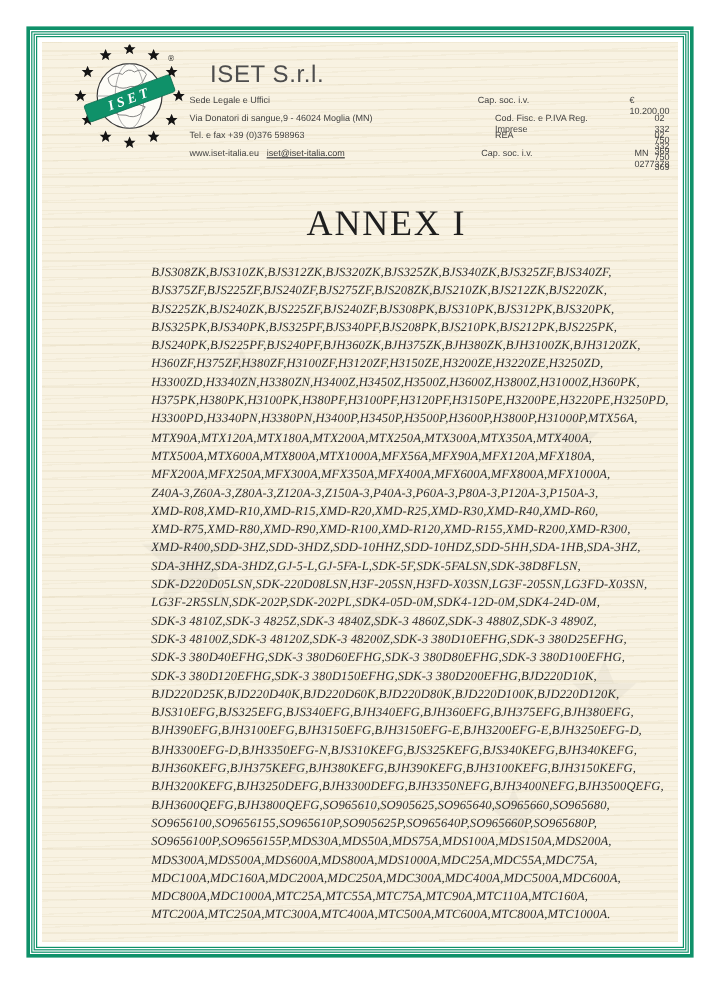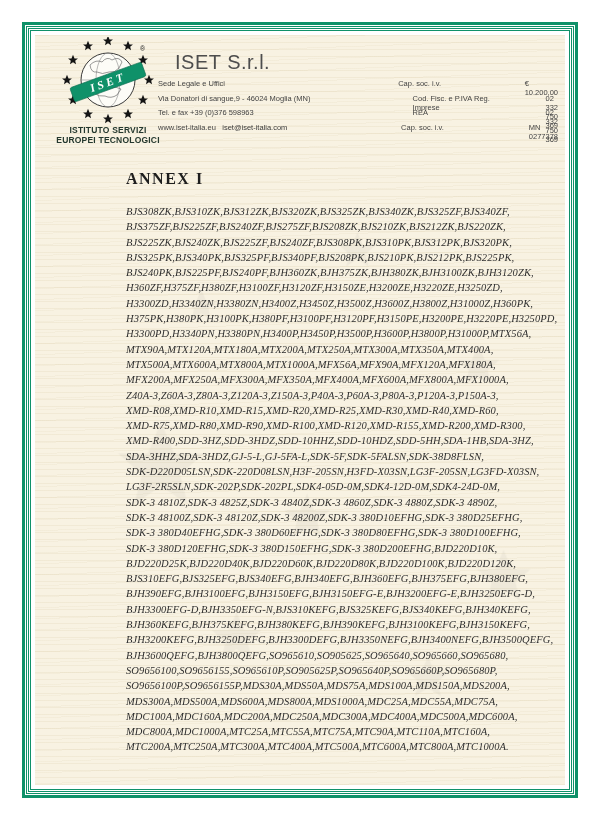--- a/index.html
+++ b/index.html
@@ -27,25 +27,25 @@
   .logo-block svg { display:block; margin:0 auto; }
   .org-name { font-size:8.5px; font-weight:bold; color:#24382e; line-height:10px; letter-spacing:.2px; }
 
   .company-name { position:absolute; left:140px; top:16px; font-size:20px; color:#4d4d4d; letter-spacing:.5px; }
 
   .info-grid { position:absolute; left:123px; top:44px; width:400px; font-size:7.5px; color:#444; }
   .info-row { display:flex; height:14.7px; align-items:flex-start; }
   .cell-addr { width:228px; }
   .cell-label { width:103px;margin-left:40px; }
   .cell-value { flex:1;margin-left:36px; }
-  .email-link { color:#3a3a3a; }
+  .email-link { text-decoration:underline; color:#3a3a3a; }
 
   
   .annex { position:absolute; left:91px; top:135px; width:392px; }
-  .annex-title { text-align:left; font-family:"Liberation Serif", serif; font-size:16px; letter-spacing:1.5px; color:#1e1e1e;font-weight:bold; }
+  .annex-title { text-align:center; font-family:"Liberation Serif", serif; font-size:30px; letter-spacing:1.5px; color:#1e1e1e; }
   .codes {
     margin-top:16px; font-family:"Liberation Serif", serif; font-size:10.5px;
     line-height:15.3px; color:#2e2e2e; white-space:pre; letter-spacing:.1px;font-style:italic;
   }
 </style>
 </head>
 <body>
 
 <div class="page">
   <div class="f1">
@@ -99,24 +99,20 @@
               <path d="M34,28 q6,-6 12,-3 q5,-6 10,-2 q7,-4 10,2 l-3,6 q-4,5 -10,4 q-7,3 -12,0 q-6,1 -7,-7 z" fill="none" stroke="#6f6f6f" stroke-width="0.7"></path>
               <path d="M38,56 q5,4 11,3 q6,3 12,-1 l4,-6 q-5,-3 -10,-1 q-6,-2 -11,1 z" fill="none" stroke="#6f6f6f" stroke-width="0.7"></path>
 
               <g transform="translate(52,45) rotate(-20)">
                 <rect x="-38" y="-7.5" width="76" height="15" rx="2" fill="#0f9169" stroke="#0b6b4e" stroke-width="0.6"></rect>
                 <text x="0" y="4" text-anchor="middle" font-family="Liberation Serif, serif" font-style="italic" font-weight="bold" font-size="11.5" letter-spacing="3" fill="#ffffff">ISET</text>
               </g>
 
               <text x="84" y="14" font-size="7" fill="#1a1a1a">®</text>
             </svg>
-            <div class="org-name">
-              <div>ISTITUTO SERVIZI</div>
-              <div>EUROPEI TECNOLOGICI</div>
-            </div>
           </div>
 
           <div class="company-name">ISET S.r.l.</div>
 
           <div class="info-grid">
             <div class="info-row">
               <div class="cell-addr">Sede Legale e Uffici</div>
               <div class="cell-label">Cap. soc. i.v.</div>
               <div class="cell-value">€ 10.200,00</div>
             </div>

